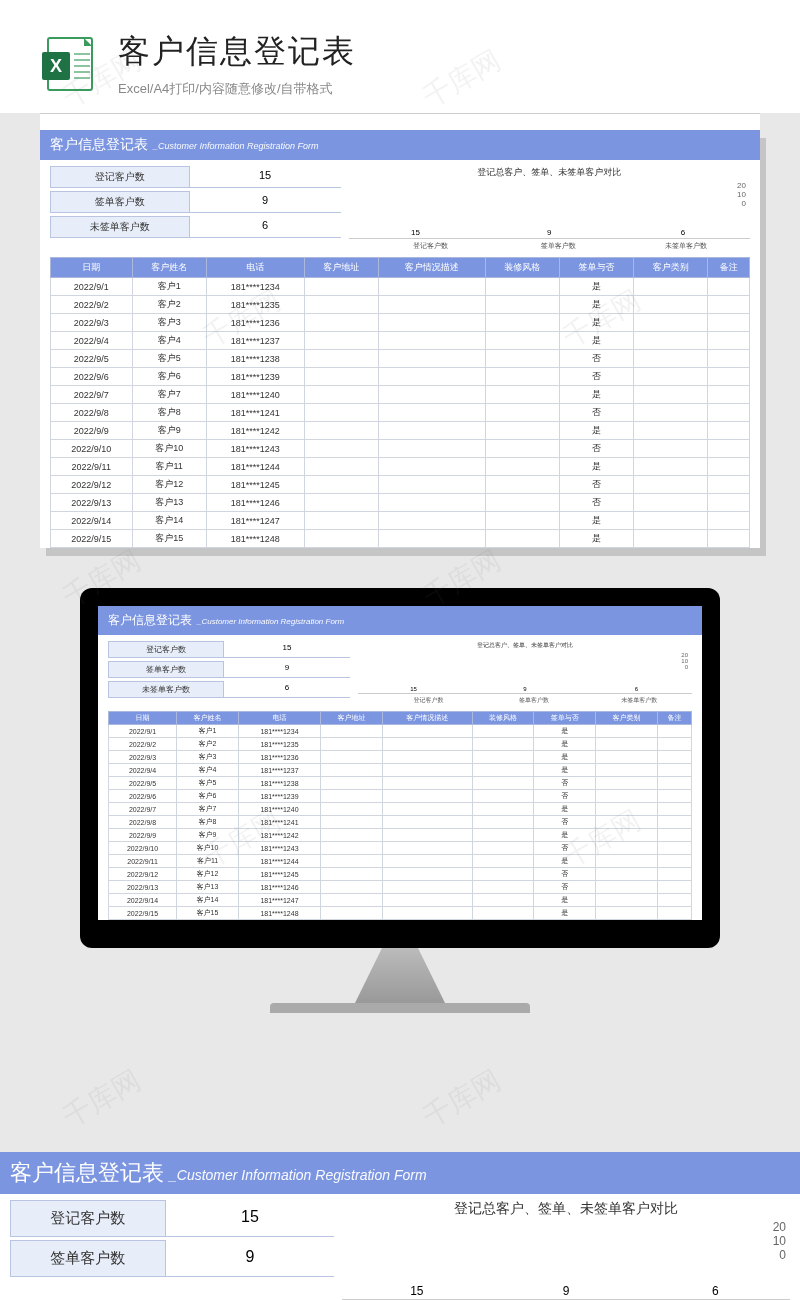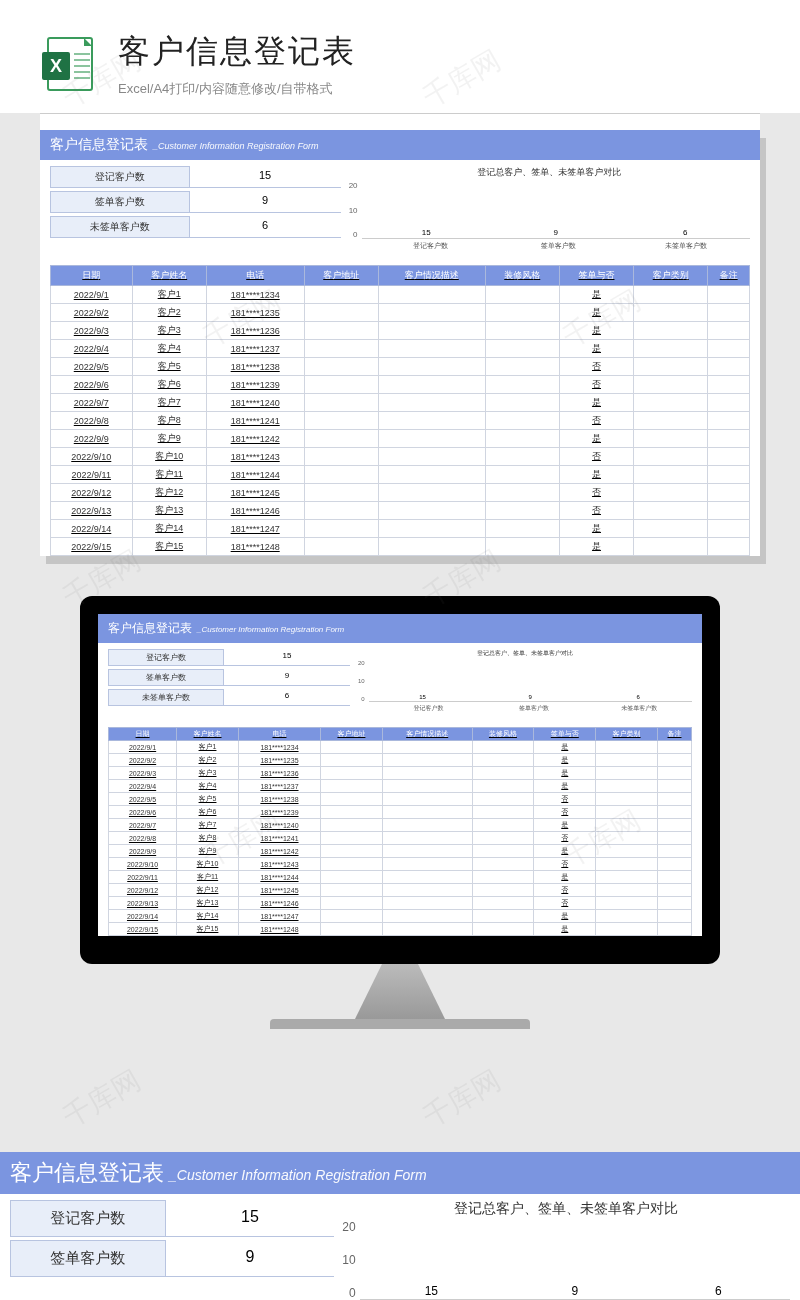--- a/index.html
+++ b/index.html
@@ -40,32 +40,32 @@
   .sum-item { display: flex; margin-bottom: 3px; }
   .sum-label {
     width: 48%; background: #e8eef9; border: 1px solid #b8c4e0;
     padding: 3px 0; text-align: center; font-size: 10px; color: #333;
   }
   .sum-val {
     flex: 1; border-bottom: 1px solid #b8c4e0; text-align: center;
     font-size: 11px; padding: 3px 0;
   }
   .chart-title { text-align: center; font-size: 9px; color: #333; margin-bottom: 2px; }
-  .chart-area { display: flex; height: 58px; }
+  .chart-area { display: flex; height: 58px; flex-direction: column; }
   .y-axis { display: flex; flex-direction: column; justify-content: space-between; font-size: 8px; color: #666; padding-right: 4px; text-align: right; }
   .bars-wrap { flex:1; position: relative; border-bottom: 1px solid #ccc; display: flex; justify-content: space-around; align-items: flex-end; }
   .bar-col { display: flex; flex-direction: column; align-items: center; width: 30%; }
   .bar-val { font-size: 8px; margin-bottom: 1px; }
   .bar { width: 18px; }
   .bar1 { background: #6a8de8; }
   .bar2 { background: #f4c430; }
   .bar3 { background: #e85a5a; }
   .x-labels { display: flex; justify-content: space-around; font-size: 7px; color: #555; padding-left: 18px; margin-top: 2px; }
   .x-labels span { width: 30%; text-align: center; }
-  .data-table { width: calc(100% - 20px); margin: 14px 10px 10px 10px; border-collapse: collapse; font-size: 9px; text-decoration: underline; }
+  .data-table { width: calc(100% - 20px); margin: 6px 10px 10px 10px; border-collapse: collapse; font-size: 9px; }
   .data-table th {
     background: #7b95e0; color: #fff; padding: 3px 2px; font-weight: 400;
     border: 1px solid #aab8dc;
   }
   .data-table td {
     border: 1px solid #d0d5e0; padding: 2px; text-align: center; color: #333;
     background: #fff;
   }
   .monitor-wrap {
     display: flex; justify-content: center; margin-top: 40px;

